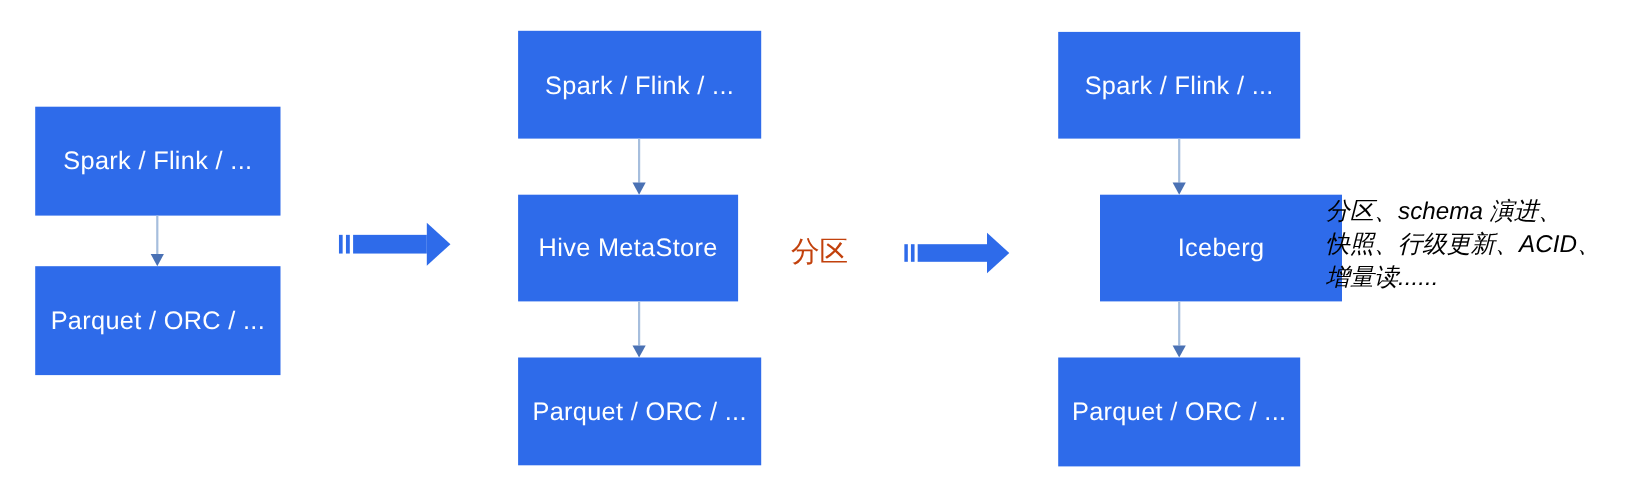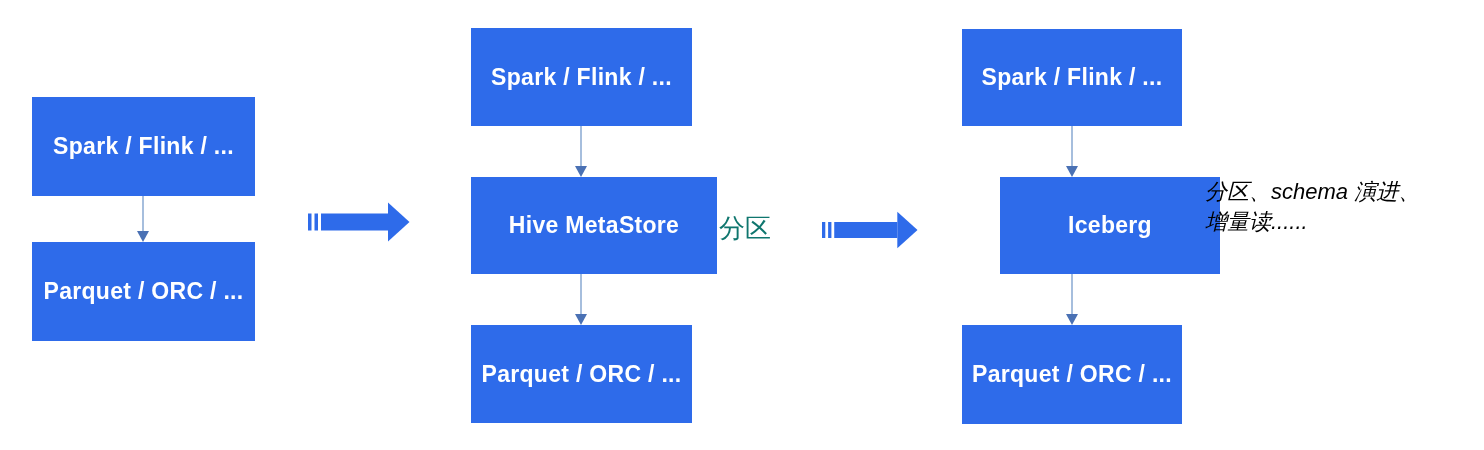--- a/index.html
+++ b/index.html
@@ -16,21 +16,21 @@
     overflow: hidden;
   }
   .node {
     position: absolute;
     background: #2E6BEA;
     color: #ffffff;
     display: flex;
     align-items: center;
     justify-content: center;
     font-size: 23px;
-    font-weight: 700;
+    font-weight: 400;
     letter-spacing: 0.3px;
     text-align: right;
   }
   .conn {
     position: absolute;
     width: 14px;
     display: flex;
     flex-direction: column;
     align-items: center;
   }
@@ -49,21 +49,21 @@
   .striped-arrow {
     position: absolute;
     display: block;
   }
   .transition-label {
     position: absolute;
     left: 719px;
     top: 210px;
     font-size: 26px;
     line-height: 36px;
-    color: #0f766e;
+    color: #c2410c;
     white-space: nowrap;
   }
   .annotation {
     position: absolute;
     left: 1205px;
     top: 177px;
     font-size: 22px;
     line-height: 30px;
     color: #000000;
     white-space: nowrap;
@@ -90,21 +90,21 @@
     <rect x="13" y="11.5" width="67" height="17" fill="#2E6BEA"></rect>
     <polygon points="80,0.5 101.5,20 80,39.5" fill="#2E6BEA"></polygon>
   </svg>
 
   <div>
     <div class="node" style="left:471px; top:28px; width:221px; height:98px;">Spark / Flink / ...</div>
     <div class="conn" style="left:574px; top:126px; height:51px;">
       <div class="conn-line"></div>
       <div class="conn-head"></div>
     </div>
-    <div class="node" style="left:471px; top:177px; width:246px; height:97px;">Hive MetaStore</div>
+    <div class="node" style="left:471px; top:177px; width:200px; height:97px;">Hive MetaStore</div>
     <div class="conn" style="left:574px; top:274px; height:51px;">
       <div class="conn-line"></div>
       <div class="conn-head"></div>
     </div>
     <div class="node" style="left:471px; top:325px; width:221px; height:98px;">Parquet / ORC / ...</div>
   </div>
 
   <div class="transition-label">分区</div>
 
   <svg class="striped-arrow" style="left:822px; top:210px;" width="96" height="40" viewBox="0 0 102 40">
@@ -123,16 +123,17 @@
     <div class="node" style="left:1000px; top:177px; width:220px; height:97px;">Iceberg</div>
     <div class="conn" style="left:1065px; top:274px; height:51px;">
       <div class="conn-line"></div>
       <div class="conn-head"></div>
     </div>
     <div class="node" style="left:962px; top:325px; width:220px; height:99px;">Parquet / ORC / ...</div>
   </div>
 
   <div class="annotation">
     <div>分区、schema 演进、</div>
+    <div>快照、行级更新、ACID、</div>
     <div>增量读......</div>
   </div>
 
 </div>
 
 </body></html>

